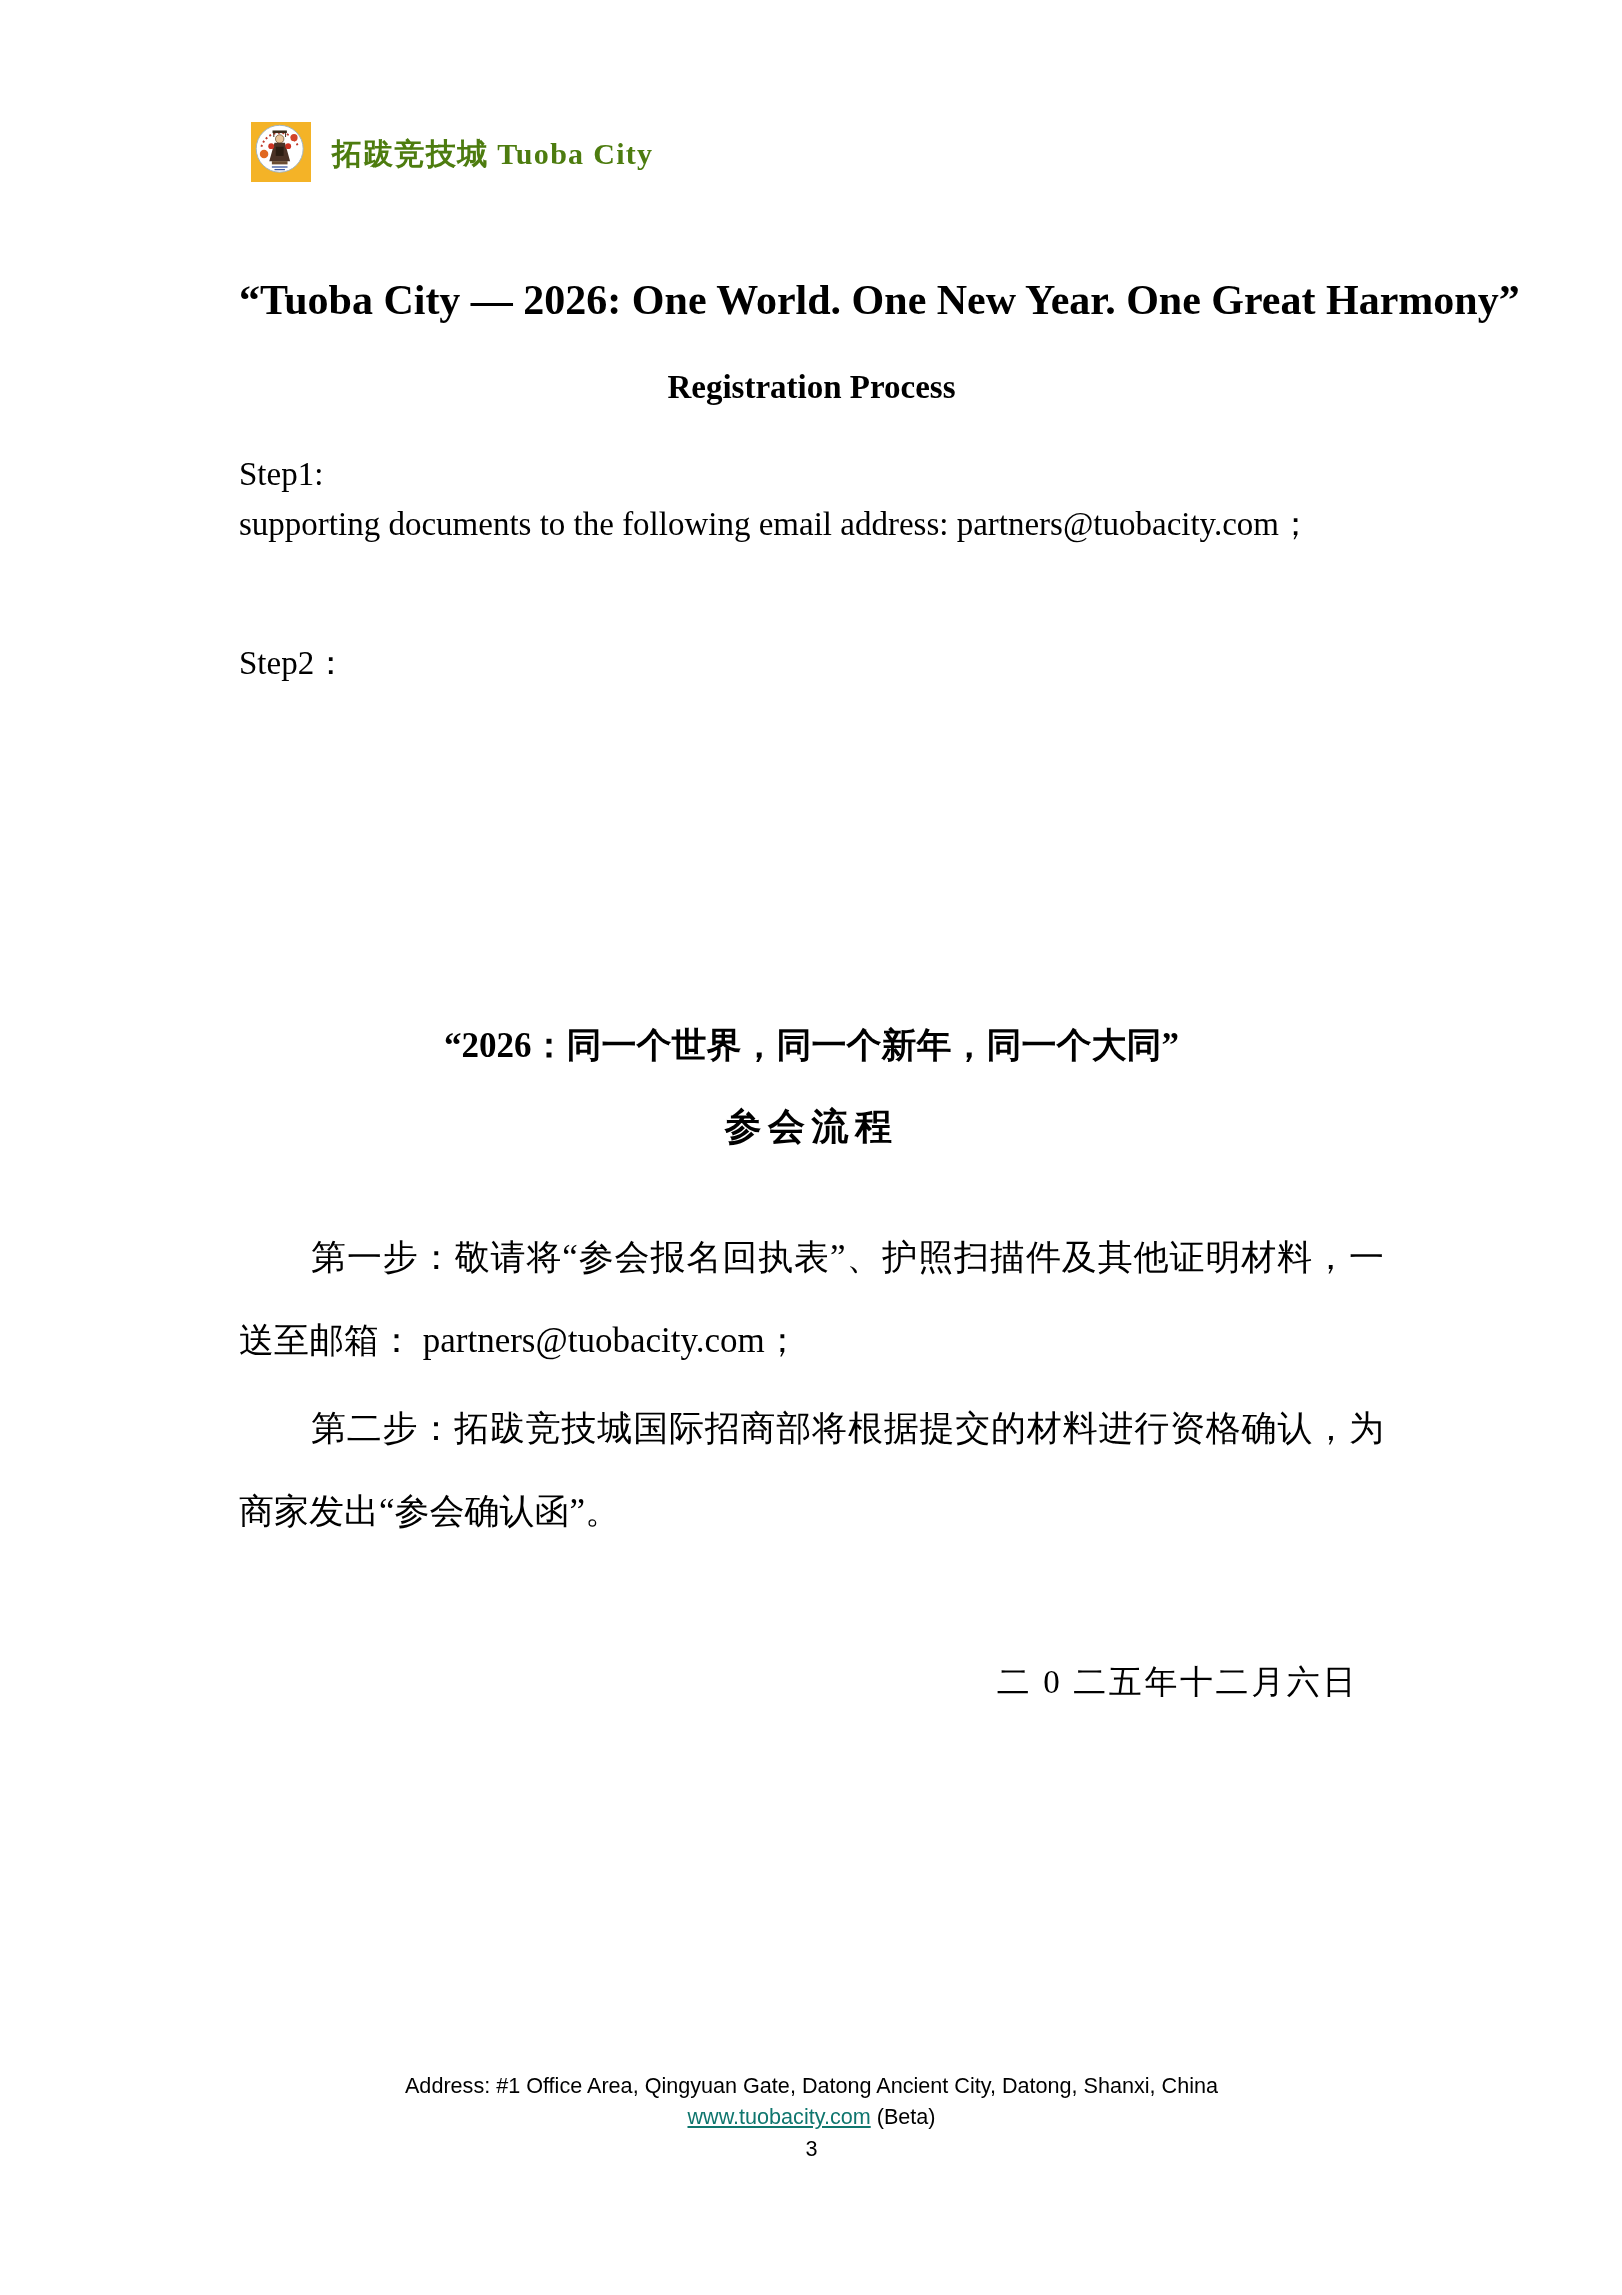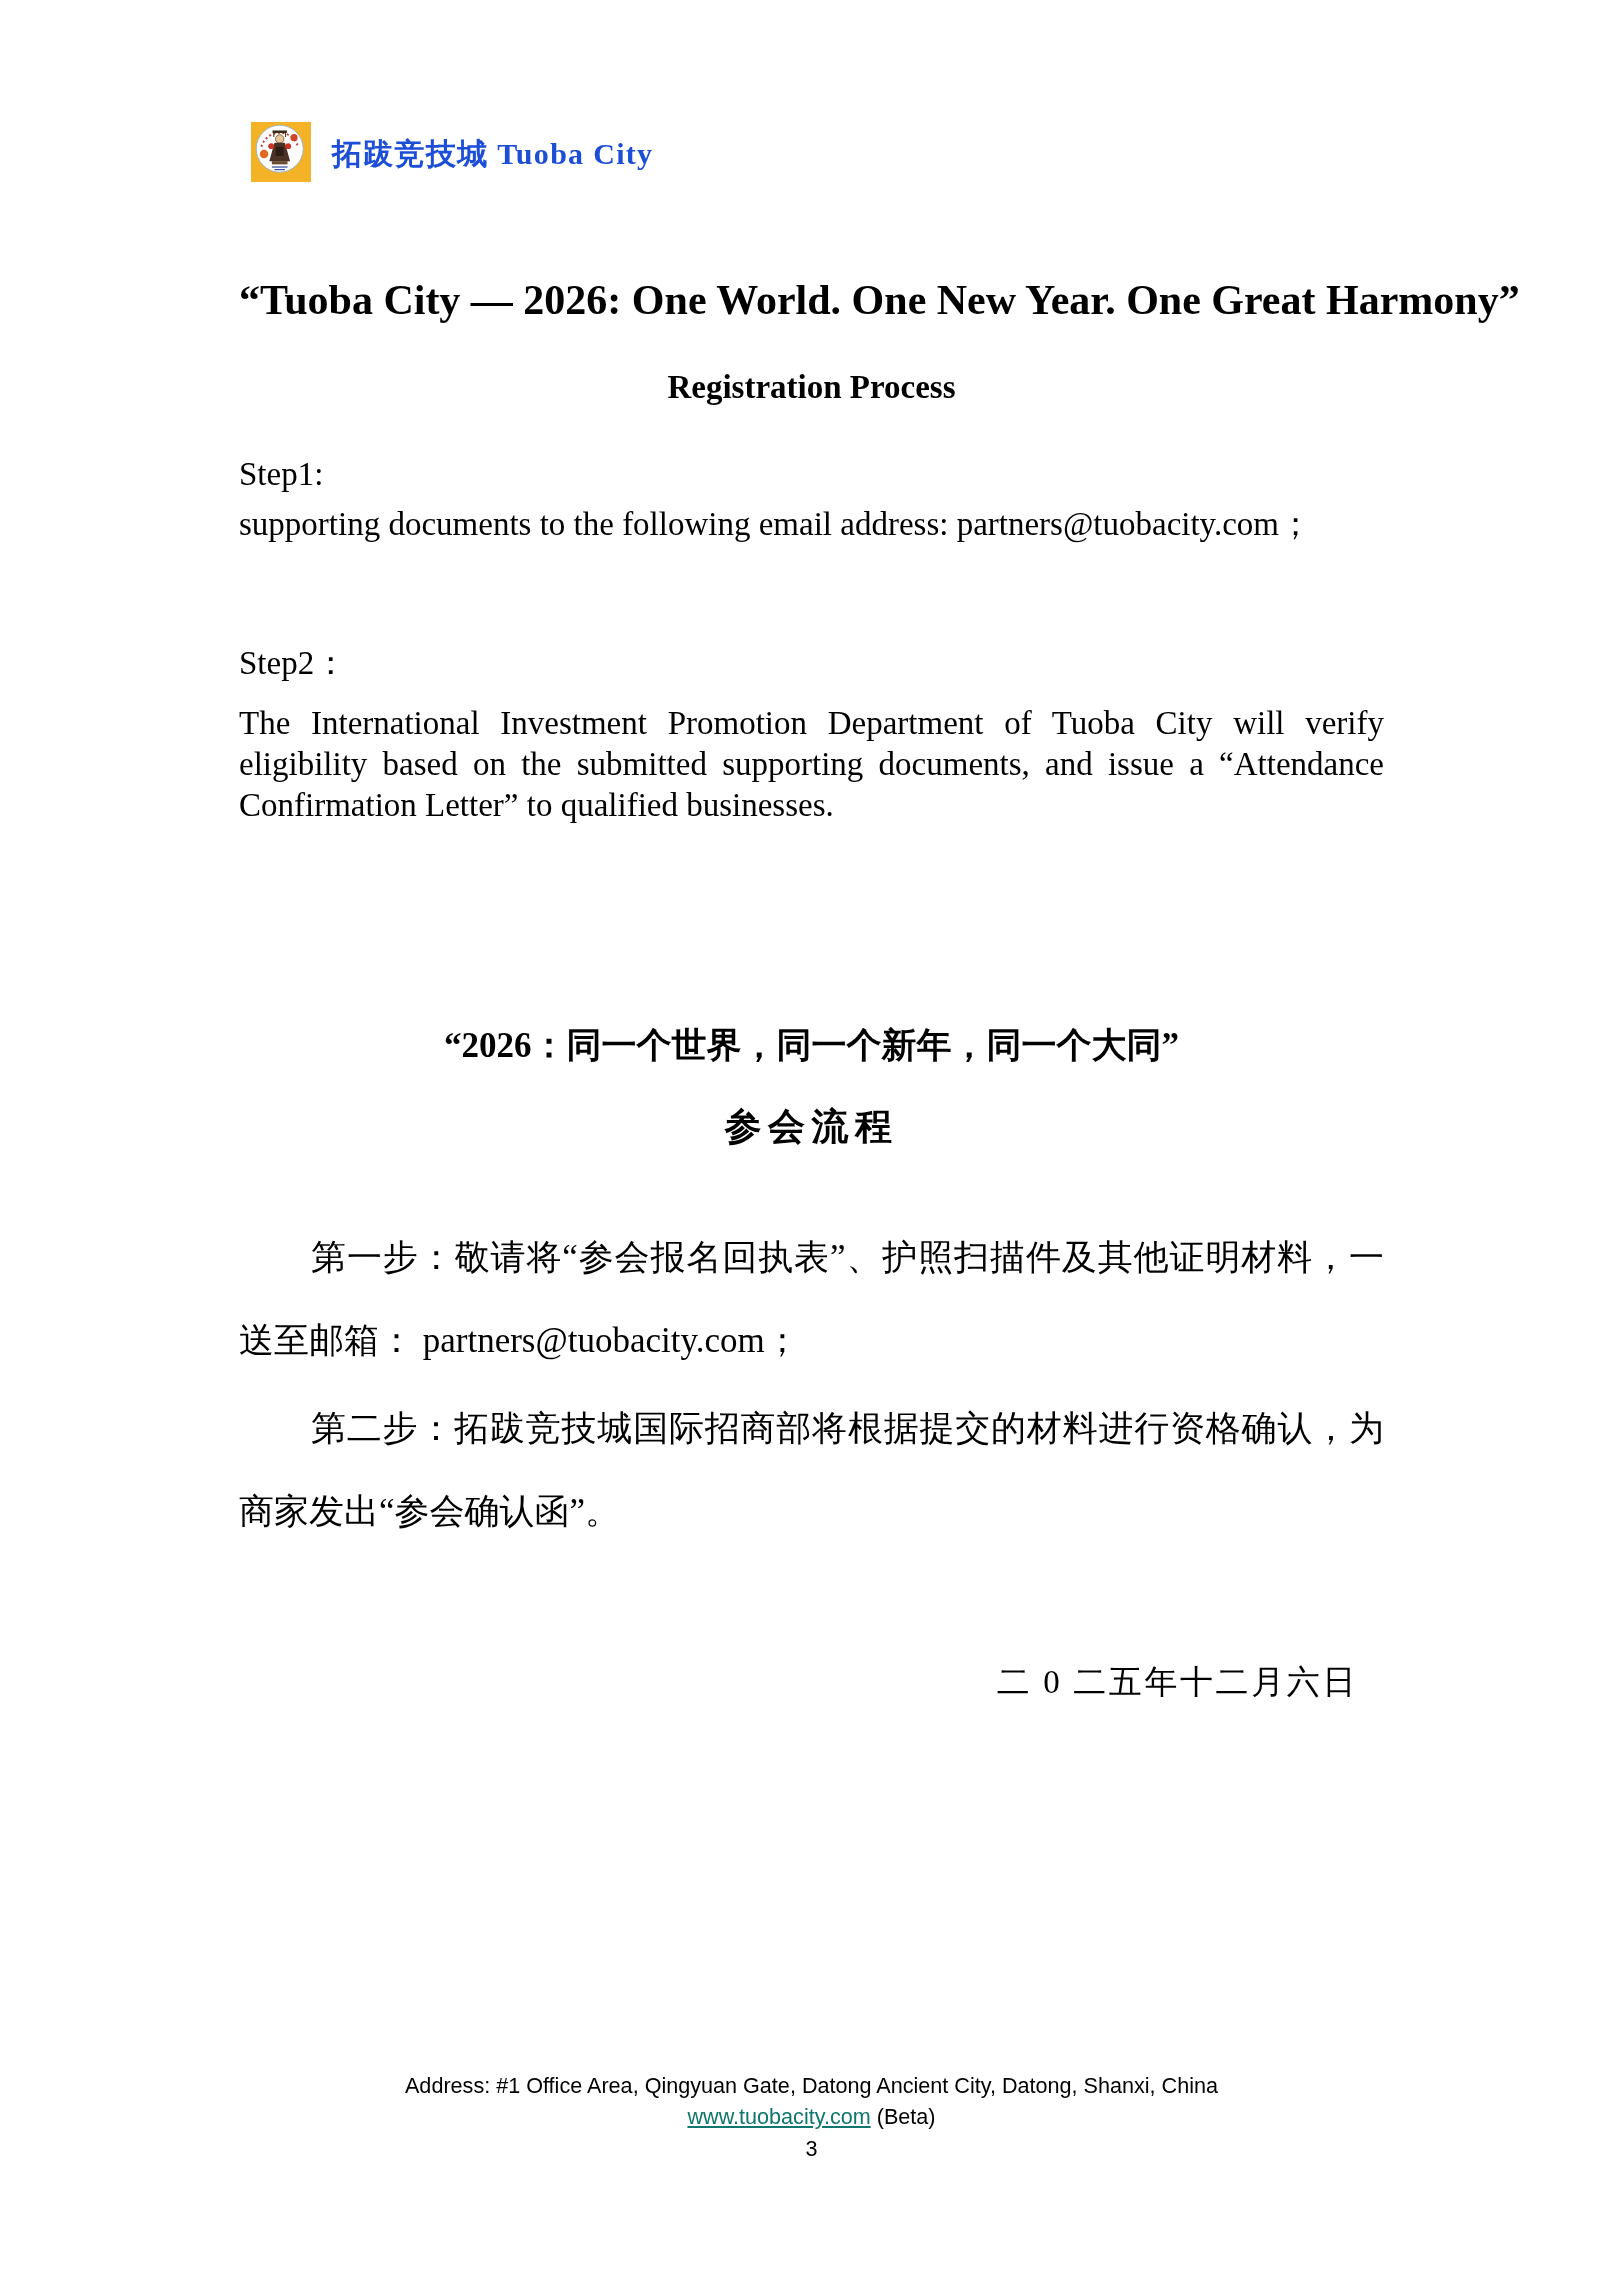--- a/index.html
+++ b/index.html
@@ -14,21 +14,21 @@
     width: 1623px; height: 2295px;
     background: #ffffff;
     overflow: hidden;
   }
   .abs { position: absolute; }
 
   
   .logo { left: 251px; top: 122px; width: 60px; height: 60px; }
   .brand {
     left: 332px; top: 134px;
-    font-size: 30px; font-weight: bold; color: #1d4ed8;
+    font-size: 30px; font-weight: bold; color: #4d7c0f;
     letter-spacing: 1.3px; white-space: nowrap;
   }
 
   
   .content { left: 239px; width: 1145px; }
   .doc-title {
     top: 281px; text-align: center;
     font-size: 42px; font-weight: bold; line-height: 39px; white-space: nowrap;
   }
   .doc-subtitle {
@@ -102,25 +102,20 @@
 
   <div class="abs content doc-title">“Tuoba City — 2026: One World. One New Year. One Great Harmony”</div>
   <div class="abs content doc-subtitle">Registration Process</div>
 
   <div class="abs content step1-block">
     <div class="line">Step1:</div>
     <div class="line">supporting documents to the following email address: partners@tuobacity.com；</div>
   </div>
 
   <div class="abs content step2-label">Step2：</div>
-  <div class="abs content step2-para">
-    <div class="line jline">The International Investment Promotion Department of Tuoba City will verify</div>
-    <div class="line jline">eligibility based on the submitted supporting documents, and issue a “Attendance</div>
-    <div class="line">Confirmation Letter” to qualified businesses.</div>
-  </div>
 
   <div class="abs content cn-title">“2026：同一个世界，同一个新年，同一个大同”</div>
   <div class="abs content cn-subtitle">参会流程</div>
 
   <div class="abs content cn-para cn-para1">
     <div class="line indent jline">第一步：敬请将“参会报名回执表”、护照扫描件及其他证明材料，一并发</div>
     <div class="line">送至邮箱： partners@tuobacity.com；</div>
   </div>
 
   <div class="abs content cn-para cn-para2">

